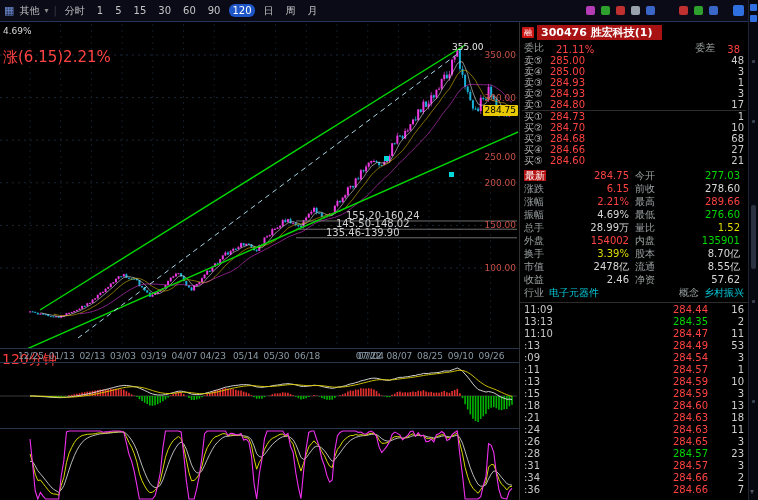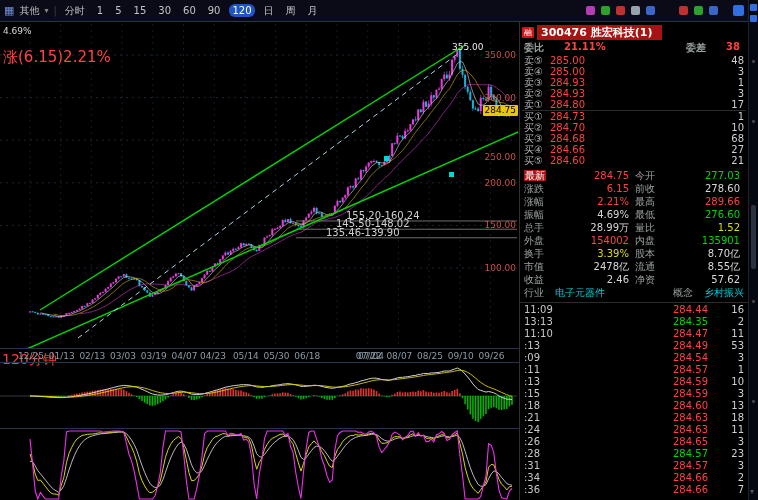--- a/index.html
+++ b/index.html
@@ -31,36 +31,36 @@
   .xdate{position:absolute;top:2px;font-size:9px;color:#8a9aa8;}
   .macd{position:absolute;left:0;top:362px;width:519px;height:66px;border-top:1px solid #26364a;}
   .kdj{position:absolute;left:0;top:428px;width:519px;height:72px;border-top:1px solid #26364a;}
   
   .quote{position:absolute;left:519px;top:22px;width:229px;height:478px;box-sizing:border-box;
          border-left:1px solid #303030;padding-top:2px;overflow:hidden;}
   .qhead{display:flex;align-items:center;gap:3px;height:17px;padding:0 2px;}
   .rchip{background:#cc1616;color:#fff;font-size:8px;line-height:11px;padding:0 2px;border-radius:1px;}
   .banner{background:#a81212;color:#fff;font-weight:bold;font-size:11px;line-height:15px;
           padding:0 10px 0 4px;white-space:nowrap;}
-  .wbrow{display:flex;align-items:flex-start;height:14px;padding:0 4px;gap:20px;font-weight:bold;}
+  .wbrow{display:flex;align-items:flex-end;height:14px;padding:0 4px;gap:12px;}
   .sp{flex:1;}
   .lab{color:#9aa0a0;}
   .val-u{color:#ff4242;}.val-d{color:#00d800;}.val-n{color:#d8d8d8;}
   .val-y{color:#dede00;}.val-c{color:#00c8d8;}
   .book{padding:0 2px;}
   .brow{display:flex;height:11px;line-height:11px;padding:0 2px;}
   .bl{width:26px;color:#b0b0b0;}
   .bp{flex:1;text-align:left;color:#ff4242;padding-right:16px;}
   .bv{width:32px;text-align:right;color:#cfcfcf;}
   .bids-start{border-top:1px solid #2c2c2c;}
   .stats{display:grid;grid-template-columns:32px 1fr 32px 1fr;padding:3px 2px 0 4px;}
   .stats div{height:13px;line-height:13px;overflow:hidden;}
   .sv{text-align:right;padding-right:6px;}
   .hl{background:#b41414;color:#fff;padding:0 1px;}
-  .indrow{display:flex;height:13px;line-height:13px;padding:0 4px;gap:11px;}
+  .indrow{display:flex;height:13px;line-height:13px;padding:0 4px;gap:5px;}
   .ticks{border-top:1px solid #2c2c2c;margin-top:3px;padding:1px 2px;}
   .trow{display:flex;height:12px;line-height:12px;padding:0 2px;}
   .tt{width:32px;color:#c8c8c8;}
   .tp{flex:1;text-align:right;}
   .tv{width:36px;text-align:right;color:#d0d0d0;}
   
   .strip{position:absolute;left:748px;top:0;width:10px;height:500px;background:#06080f;
          border-left:1px solid #1e2430;box-sizing:border-box;}
   .strip .bsq{position:absolute;left:1px;width:7px;height:7px;background:#2f6fe0;border-radius:1px;}
   .strip .dot{position:absolute;left:3px;width:3px;height:3px;background:#3a4252;border-radius:1px;}

